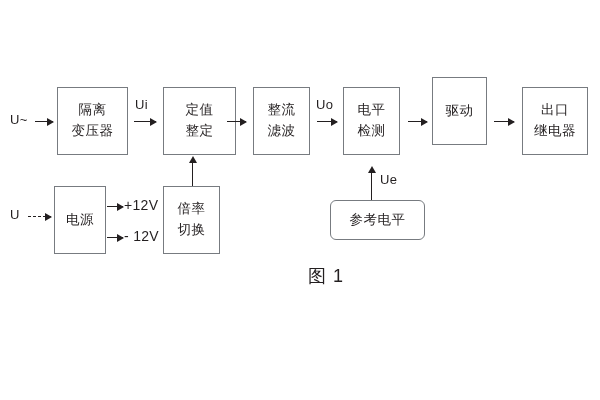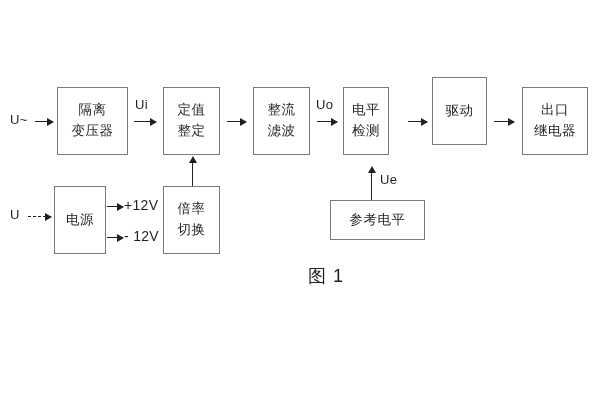--- a/index.html
+++ b/index.html
@@ -95,36 +95,36 @@
   <div class="harrow" style="left:35px; top:121px; width:18px;"></div>
 
   <div class="box" style="left:57px; top:87px; width:71px; height:68px;">
     <span class="ln">隔离</span>
     <span class="ln">变压器</span>
   </div>
 
   <div class="label" style="left:135px; top:97px;">Ui</div>
   <div class="harrow" style="left:134px; top:121px; width:22px;"></div>
 
-  <div class="box" style="left:163px; top:87px; width:57px; height:68px;text-align:center;">
+  <div class="box" style="left:163px; top:87px; width:73px; height:68px;text-align:center;">
     <span class="ln">定值</span>
     <span class="ln">整定</span>
   </div>
 
   <div class="harrow" style="left:227px; top:121px; width:19px;"></div>
 
   <div class="box" style="left:253px; top:87px; width:57px; height:68px;">
     <span class="ln">整流</span>
     <span class="ln">滤波</span>
   </div>
 
   <div class="label" style="left:316px; top:97px;">Uo</div>
   <div class="harrow" style="left:317px; top:121px; width:20px;"></div>
 
-  <div class="box" style="left:343px; top:87px; width:46px; height:68px;justify-content:center;">
+  <div class="box" style="left:343px; top:87px; width:57px; height:68px;justify-content:center;">
     <span class="ln">电平</span>
     <span class="ln">检测</span>
   </div>
 
   <div class="harrow" style="left:408px; top:121px; width:19px;"></div>
 
   <div class="box" style="left:432px; top:77px; width:55px; height:68px;">
     <span class="ln">驱动</span>
   </div>
 
@@ -148,21 +148,21 @@
   <div class="harrow" style="left:107px; top:237px; width:16px;"></div>
   <div class="label" style="left:124px; top:228px; font-size:14px;">- 12V</div>
 
   <div class="box" style="left:163px; top:186px; width:57px; height:68px;">
     <span class="ln">倍率</span>
     <span class="ln">切换</span>
   </div>
 
   <div class="varrow" style="left:192px; top:163px; height:23px;"></div>
 
-  <div class="box" style="left:330px; top:200px; width:95px; height:40px;">
+  <div class="box" style="left:330px; top:200px; width:95px; height:40px;border-radius:6px;">
     <span class="ln">参考电平</span>
   </div>
 
   <div class="varrow" style="left:371px; top:173px; height:27px;"></div>
   <div class="label" style="left:380px; top:172px;">Ue</div>
 
   <div class="caption" style="left:308px; top:264px;">图 1</div>
 
 </div>
 

